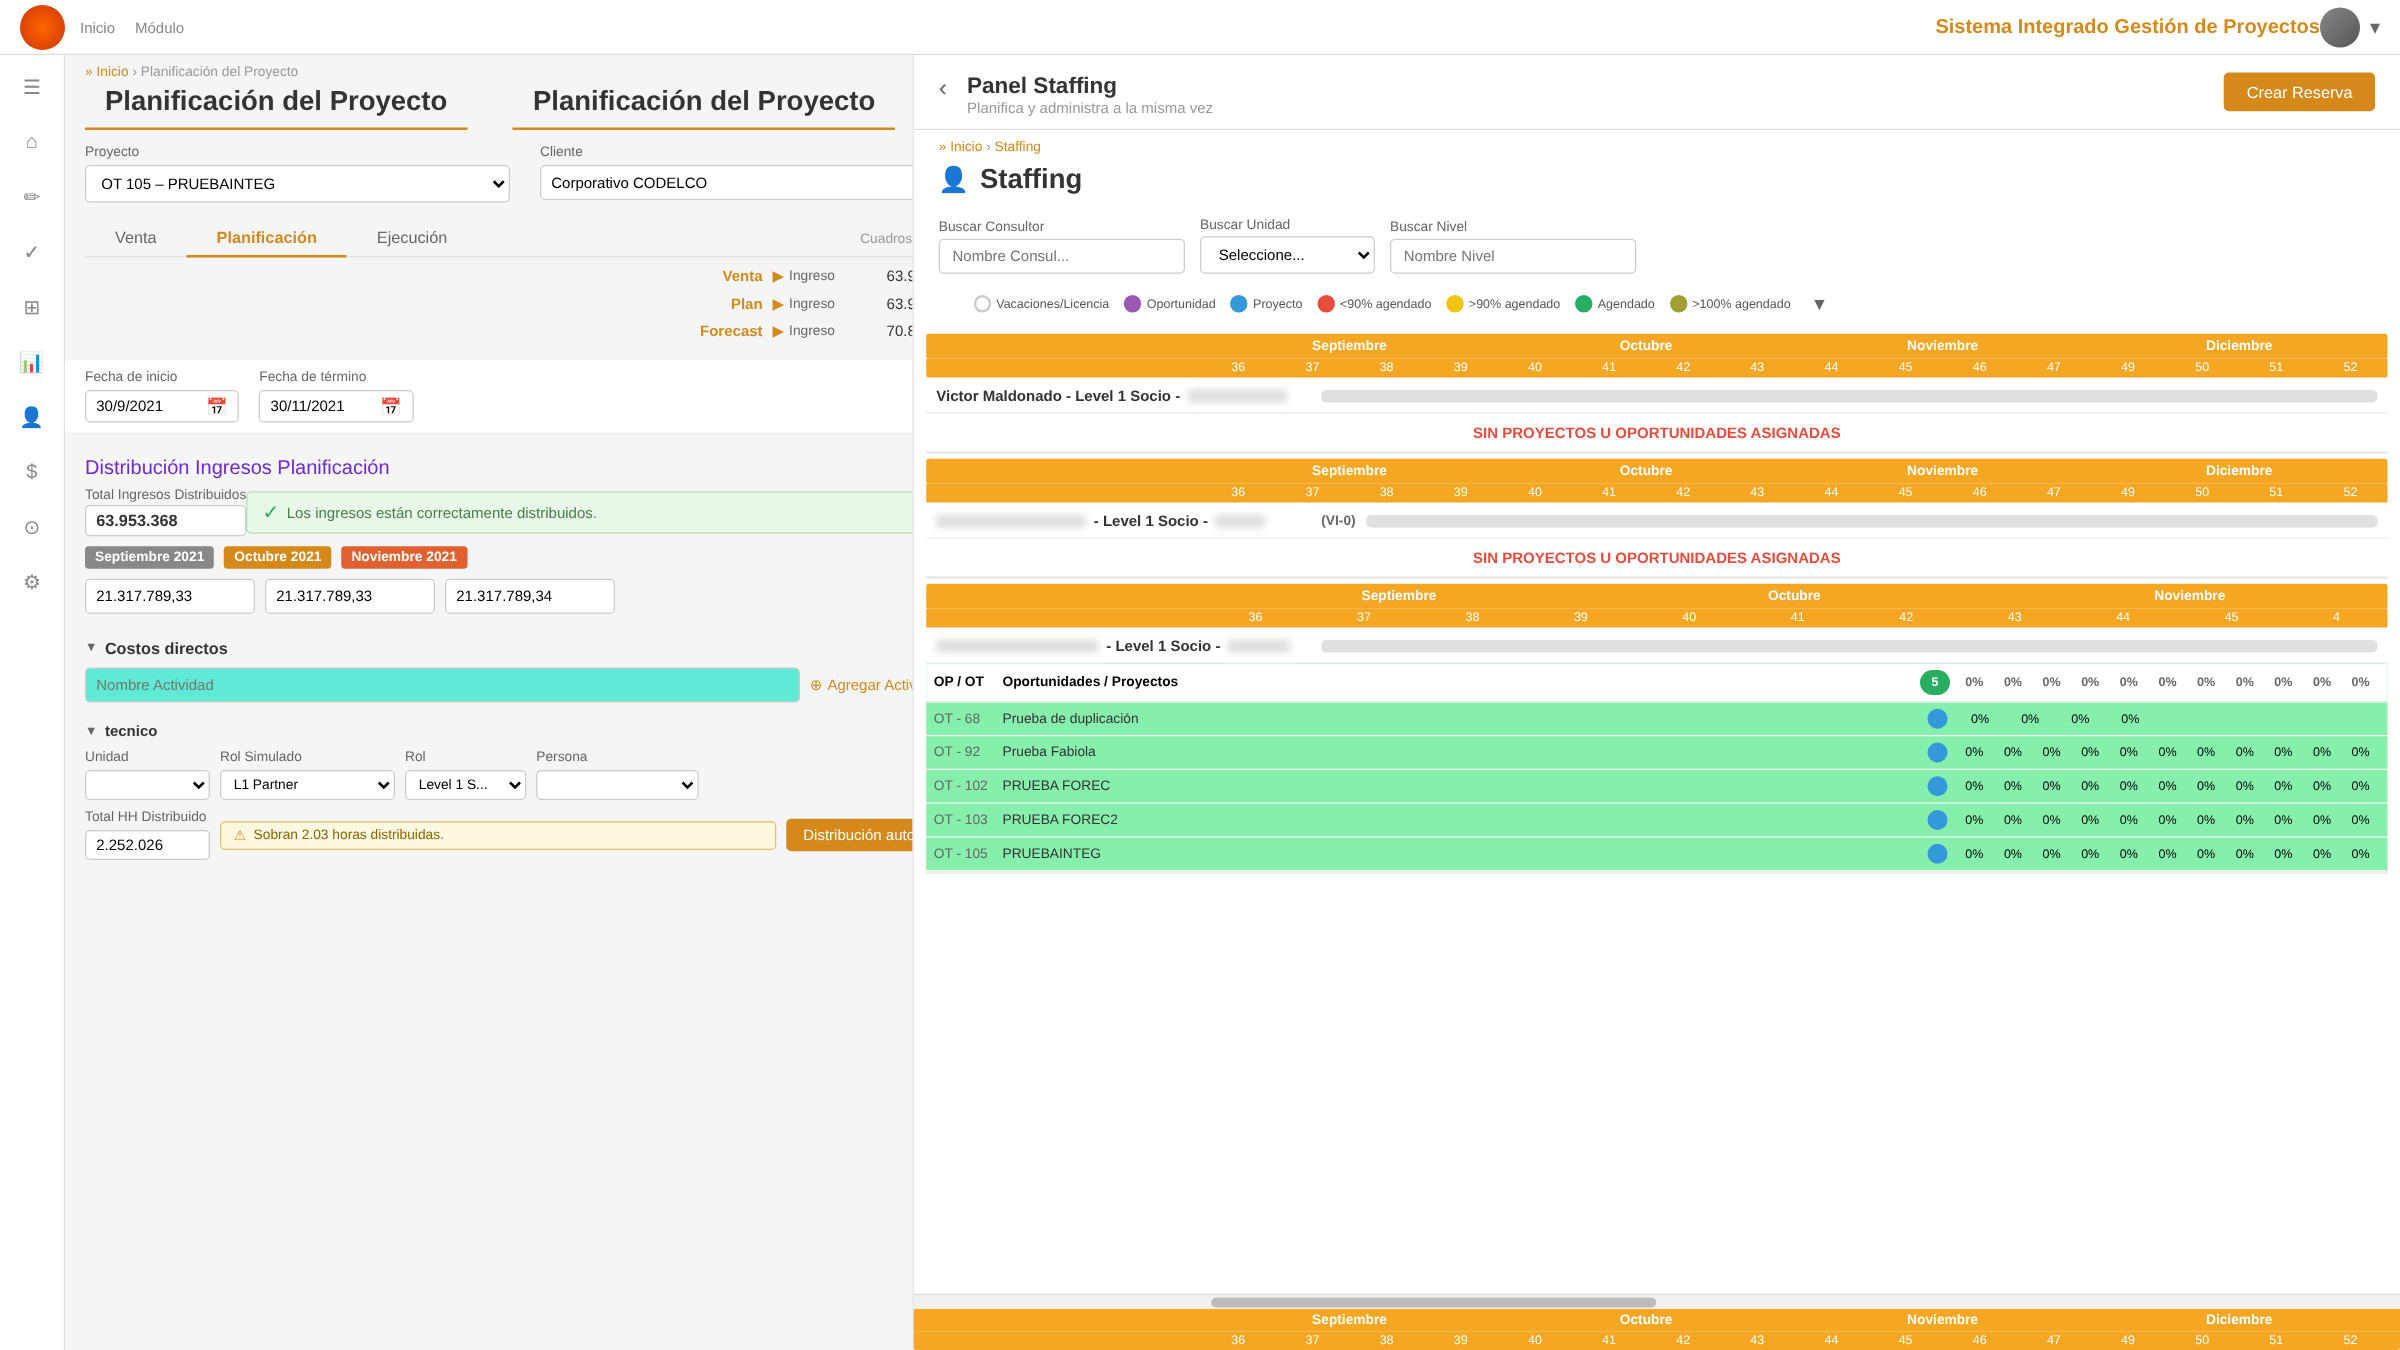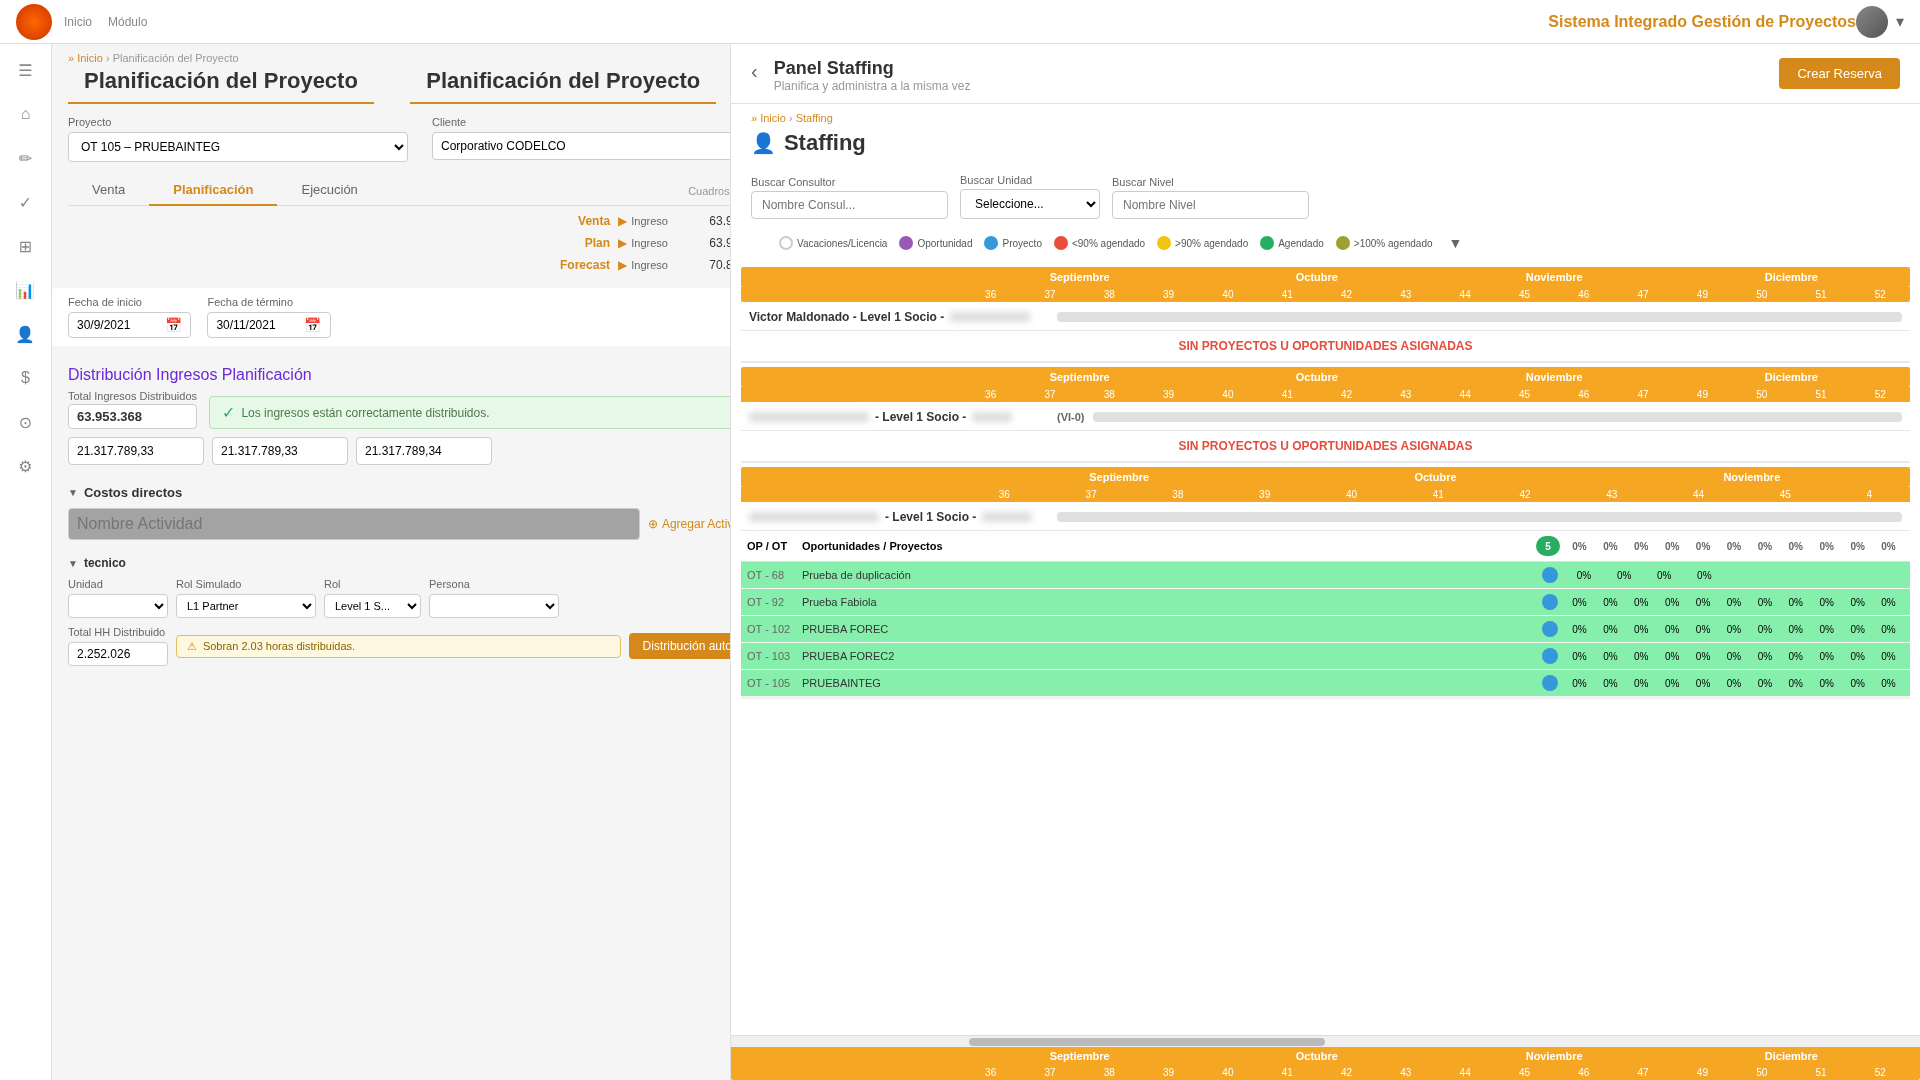--- a/index.html
+++ b/index.html
@@ -60,40 +60,40 @@
     .fin-row { display: flex; justify-content: flex-end; align-items: center; padding: 4px 0; font-size: 12px; }
     .fin-row-label { color: #d4891a; font-weight: 600; margin-right: 8px; }
     .fin-row-arrow { color: #d4891a; margin-right: 4px; }
     .fin-row-value { color: #333; min-width: 80px; text-align: right; }
 
     
     .section-title { font-size: 16px; font-weight: 400; color: #6d28d9; padding: 12px 16px 6px; }
 
     
     .dist-section { padding: 0 16px; }
-    .dist-total-row { display: flex; align-items: flex-end; gap: 12px; margin-bottom: 8px; }
+    .dist-total-row { display: flex; align-items: center; margin-bottom: 8px; }
     .dist-total-label { font-size: 11px; color: #666; }
     .dist-total-value { font-size: 13px; font-weight: 600; color: #333; background: #fff; border: 1px solid #ccc; border-radius: 4px; padding: 4px 8px; }
     .dist-ok-msg { background: #e8f8e8; border: 1px solid #b8deb8; border-radius: 4px; padding: 6px 12px; font-size: 12px; color: #4a7c4a; display: flex; align-items: center; gap: 6px; flex: 1; }
 
     .month-badges { display: flex; gap: 8px; margin: 8px 0; }
     .badge-month { padding: 3px 8px; border-radius: 3px; font-size: 11px; color: #fff; font-weight: 600; }
     .badge-sep { background: #888; }
     .badge-oct { background: #d4891a; }
     .badge-nov { background: #e06030; }
 
     .dist-values { display: flex; gap: 8px; }
     .dist-value-input { border: 1px solid #ccc; border-radius: 4px; padding: 6px 8px; font-size: 12px; background: #fff; width: 136px; }
 
     
     .costos-section { padding: 8px 16px; }
     .costos-title { font-size: 13px; font-weight: 600; color: #333; display: flex; align-items: center; gap: 6px; }
     .chevron { font-size: 10px; color: #666; }
     .activity-row { display: flex; align-items: center; gap: 8px; margin: 8px 0; }
-    .activity-input { border: 1px solid #ccc; border-radius: 4px; padding: 6px 8px; font-size: 16px; background: #a3a3a3; flex: 1; }
+    .activity-input { border: 1px solid #ccc; border-radius: 4px; padding: 6px 8px; font-size: 12px; background: #5eead4; flex: 1; }
     .activity-add { color: #d4891a; font-size: 12px; cursor: pointer; display: flex; align-items: center; gap: 4px; }
 
     .tecnico-section { padding: 0 16px; }
     .tecnico-title { font-size: 12px; font-weight: 600; color: #333; display: flex; align-items: center; gap: 6px; margin-bottom: 8px; }
 
     .resource-row { display: flex; gap: 8px; align-items: center; flex-wrap: wrap; }
     .resource-label { font-size: 11px; color: #666; margin-bottom: 2px; }
     .resource-select { border: 1px solid #ccc; border-radius: 4px; padding: 4px 6px; font-size: 11px; background: #fff; }
 
     .hh-row { display: flex; align-items: center; gap: 8px; margin: 8px 0; }
@@ -287,20 +287,25 @@
   <div class="dist-section">
     <div class="dist-total-row">
       <div style="display:flex; flex-direction:column; gap:2px;">
         <span class="dist-total-label">Total Ingresos Distribuidos</span>
         <span class="dist-total-value">63.953.368</span>
       </div>
       <div class="dist-ok-msg">
         <span style="color:#27ae60; font-size:16px;">✓</span>
         <span>Los ingresos están correctamente distribuidos.</span>
       </div>
+    </div>
+    <div class="month-badges">
+      <span class="badge-month badge-sep">Septiembre 2021</span>
+      <span class="badge-month badge-oct">Octubre 2021</span>
+      <span class="badge-month badge-nov">Noviembre 2021</span>
     </div>
     <div class="dist-values">
       <input class="dist-value-input" value="21.317.789,33" style="">
       <input class="dist-value-input" value="21.317.789,33" style="">
       <input class="dist-value-input" value="21.317.789,34" style="">
     </div>
   </div>
 
   
   <div class="costos-section" style="margin-top:12px;">

